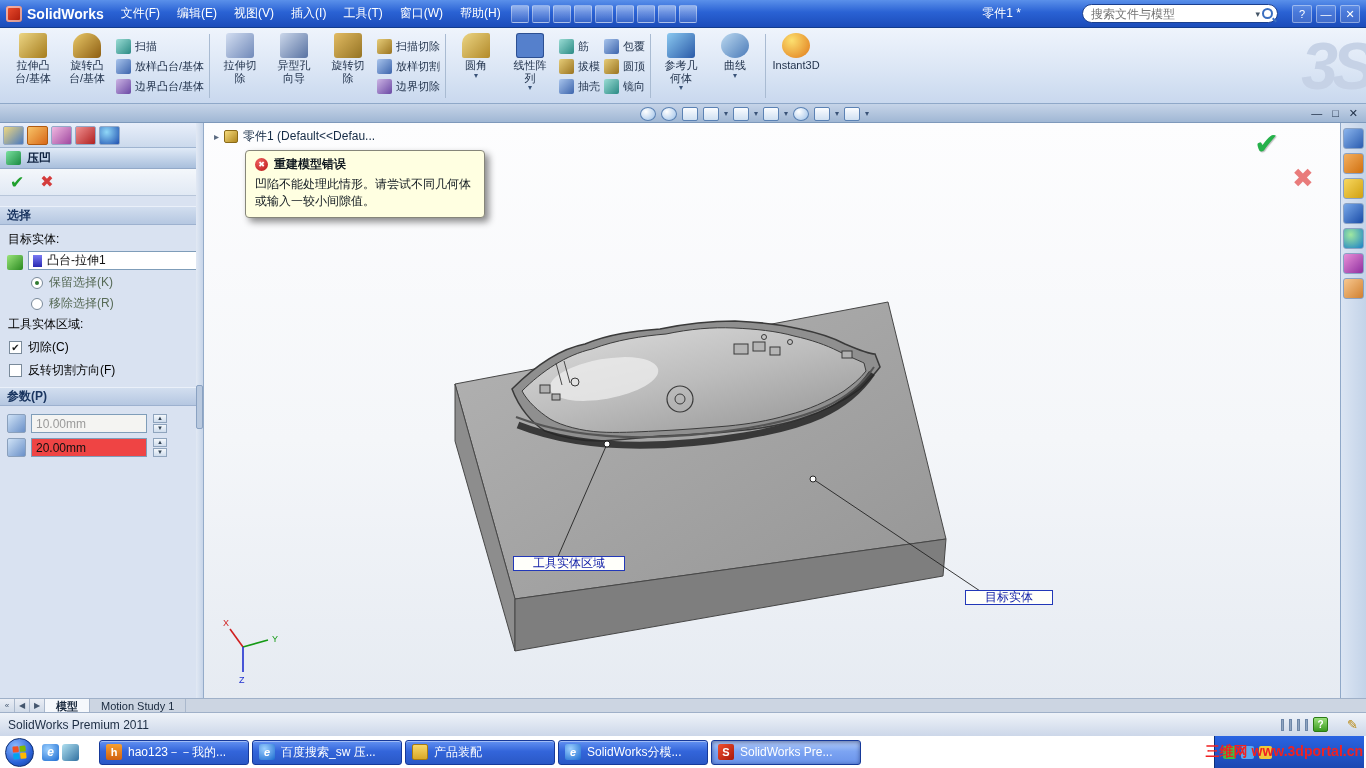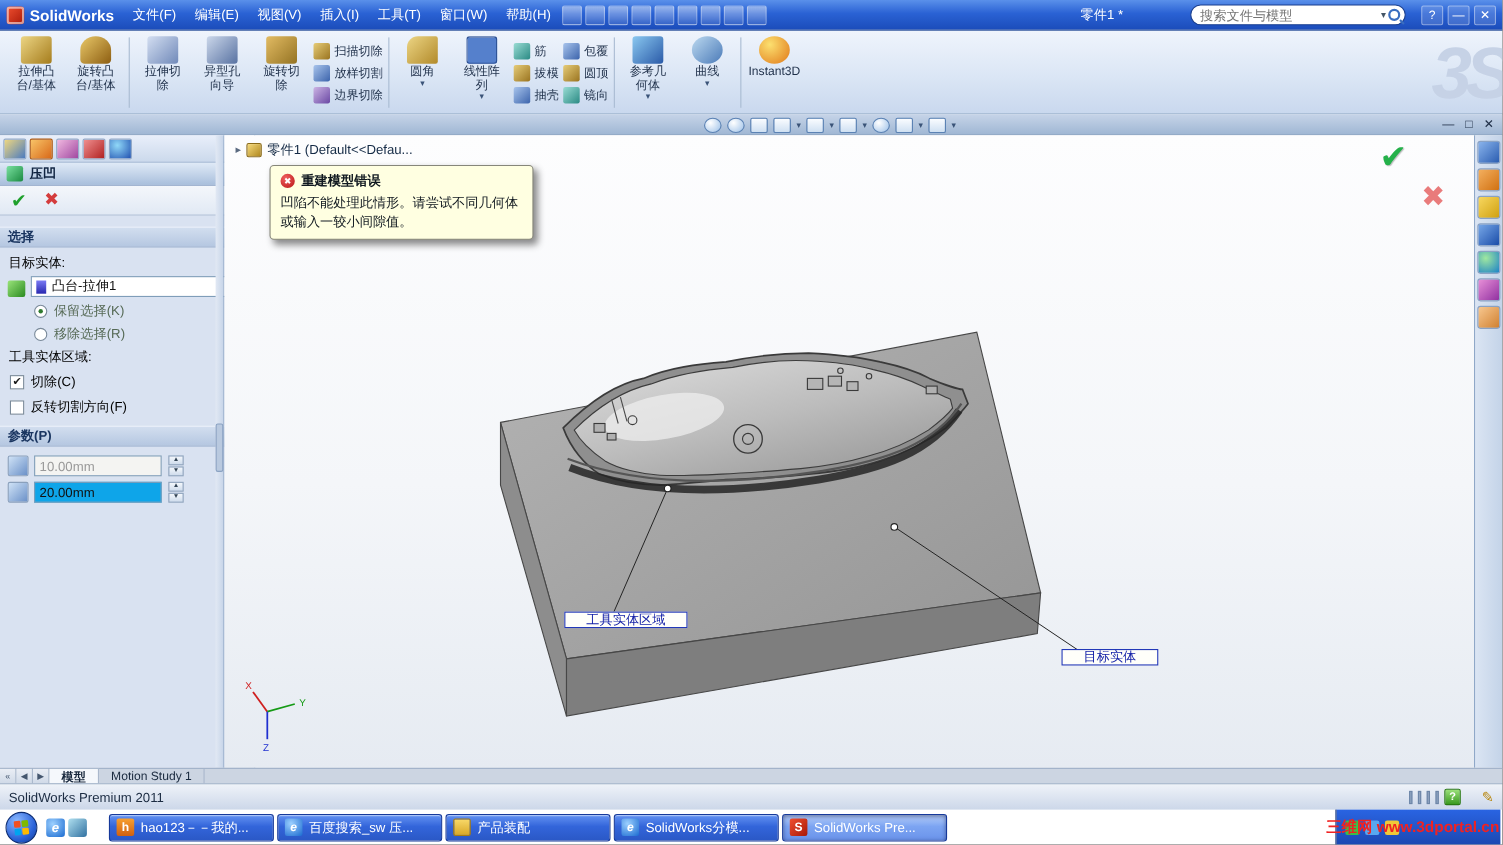--- a/index.html
+++ b/index.html
@@ -91,21 +91,21 @@
 .txt-field{flex:1;height:19px;background:#fff;border:1px solid #7f9db9;display:flex;align-items:center;padding:0 4px;gap:5px;font-size:12px;}
 .swatch{width:9px;height:12px;background:linear-gradient(#7a7af4,#2828b0);flex:none;}
 .radio-row{display:flex;align-items:center;gap:6px;margin:4px 0 4px 24px;color:#566a56;background:none;border:none;font-size:12px;}
 .radio{width:12px;height:12px;border:1px solid #7a8a9a;border-radius:50%;background:#fff;position:relative;flex:none;}
 .radio.sel::after{content:"";position:absolute;inset:3px;background:#2f7a2f;border-radius:50%;}
 .listbox{flex:1;height:56px;background:#cfe9fa;border:1px solid #7f9db9;padding:2px 3px;font-size:12px;color:#102030;}
 .check-row{display:flex;align-items:center;gap:6px;margin:6px 0 2px 2px;background:none;border:none;font-size:12px;color:#000;}
 .checkbox{width:13px;height:13px;border:1px solid #7a8a9a;background:#fff;font-size:10px;line-height:12px;text-align:center;color:#1a1a1a;flex:none;}
 .param-row{display:flex;align-items:center;gap:5px;margin:5px 0;}
 .param-ic{width:19px;height:19px;border:1px solid #8aa0bc;border-radius:2px;background:linear-gradient(135deg,#cfe2f6,#6a90c8);flex:none;}
-.spin-field{width:116px;height:19px;background:#0ea5e9;border:1px solid #7f9db9;display:flex;align-items:center;padding:0 4px;font-size:12px;}
+.spin-field{width:116px;height:19px;background:#ef4444;border:1px solid #7f9db9;display:flex;align-items:center;padding:0 4px;font-size:12px;}
 .spin-field.disabled{background:#f4f4f2;color:#9a9a9a;}
 .spinner{display:flex;flex-direction:column;gap:1px;margin-left:1px;}
 .spinner span{display:block;width:14px;height:9px;border:1px solid #8fa4bd;background:linear-gradient(#f4f8fc,#cfdcec);font-size:6px;line-height:7px;text-align:center;color:#345;}
 
 
 .splitter{position:absolute;left:196px;width:8px;top:0;height:100%;background:linear-gradient(90deg,#e2e9f4,#c7d5e9);border-right:1px solid #94abc9;}
 .grip{position:absolute;top:262px;left:0px;width:7px;height:44px;background:#b9c9df;border:1px solid #8aa2c2;border-radius:2px;}
 
 
 .graphics{position:absolute;left:204px;right:26px;top:0;height:100%;overflow:hidden;
@@ -213,20 +213,34 @@
     <button class="rb-large">
       <span class="ic ic-extrude"></span>
       <span class="lbl">拉伸凸
 台/基体</span>
     </button>
     <button class="rb-large">
       <span class="ic ic-revolve"></span>
       <span class="lbl">旋转凸
 台/基体</span>
     </button>
+    <div class="rb-col">
+      <button class="rb-small">
+          <span class="ic ic-teal"></span>
+          <span>扫描</span>
+        </button>
+      <button class="rb-small">
+          <span class="ic ic-blue"></span>
+          <span>放样凸台/基体</span>
+        </button>
+      <button class="rb-small">
+          <span class="ic ic-purple"></span>
+          <span>边界凸台/基体</span>
+        </button>
+    </div>
     <div class="rb-sep"></div>
     <button class="rb-large">
       <span class="ic ic-cutex"></span>
       <span class="lbl">拉伸切
 除</span>
     </button>
     <button class="rb-large">
       <span class="ic ic-hole"></span>
       <span class="lbl">异型孔
 向导</span>

